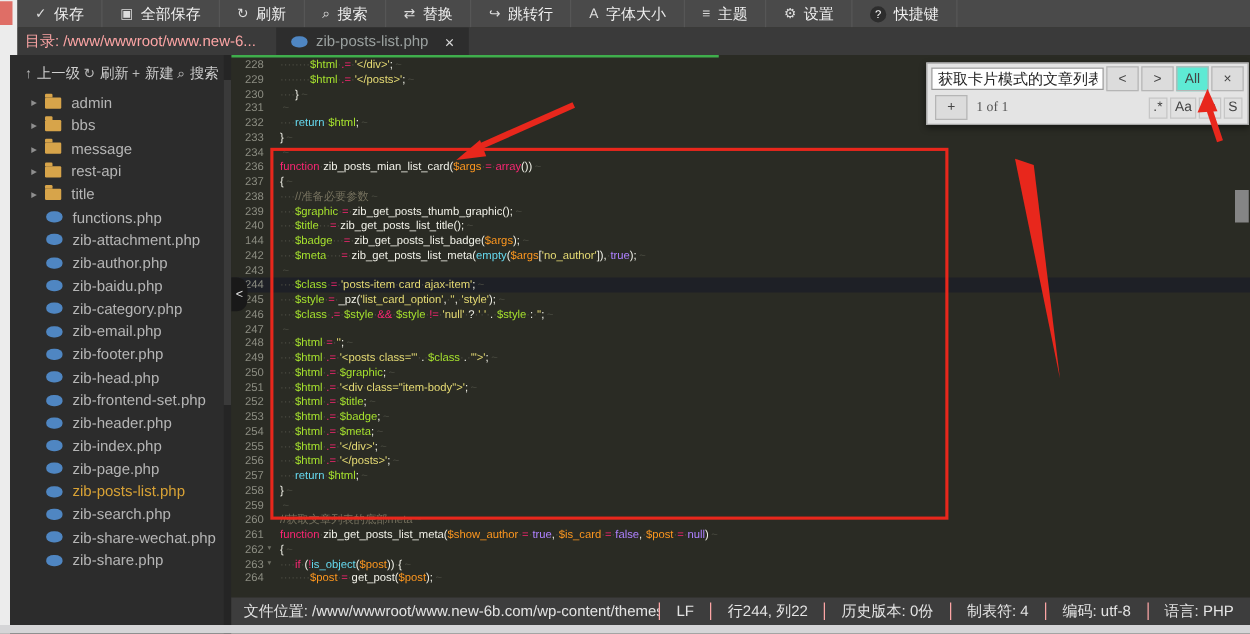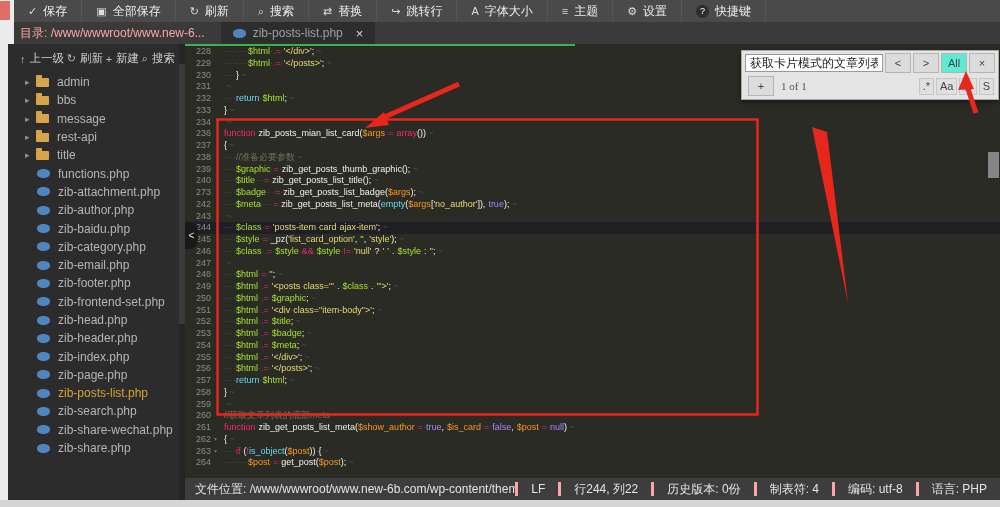--- a/index.html
+++ b/index.html
@@ -69,21 +69,21 @@
   .sp-btn.active{background:#5eead4;}
   .sp-row2{display:flex;align-items:center;padding:1px 4px 3px 4px;color:#555;font-size:11px;}
   .sp-count{margin-left:7px;font-family:Liberation Serif, serif;}
   .sp-spacer{flex:1;}
   .sp-toggle{border:1px solid #c6c6c6;background:#e0e0e0;color:#444;padding:0 3px;margin-left:2px;
       height:15px;display:flex;align-items:center;font-size:11px;}
   
   .status{position:absolute;left:185px;top:478px;width:815px;height:22px;background:#3d3d3d;color:#e3e3e3;
       font-size:12px;display:flex;align-items:center;z-index:4;}
   .st-loc{padding:0 10px;flex:1;white-space:nowrap;overflow:hidden;}
-  .st-item{padding:0 13px;border-left:3px solid #fca5a5;height:14px;display:flex;align-items:center;white-space:nowrap;}
+  .st-item{padding:0 13px;border-left:1px solid #fca5a5;height:14px;display:flex;align-items:center;white-space:nowrap;}
   .bottom-strip{position:absolute;left:0;top:500px;width:1000px;height:7px;background:#d5d5d7;z-index:6;}
   
   .anno{position:absolute;left:0;top:0;z-index:7;pointer-events:none;}
 </style>
 </head>
 <body>
 
 <div class="screen">
 
   <div class="left-strip"></div>
@@ -210,25 +210,25 @@
         <div class="tree-row file-row">
           <span class="php-file-icon"></span>
           <span>zib-email.php</span>
         </div>
         <div class="tree-row file-row">
           <span class="php-file-icon"></span>
           <span>zib-footer.php</span>
         </div>
         <div class="tree-row file-row">
           <span class="php-file-icon"></span>
+          <span>zib-head.php</span>
+        </div>
+        <div class="tree-row file-row">
+          <span class="php-file-icon"></span>
           <span>zib-frontend-set.php</span>
-        </div>
-        <div class="tree-row file-row">
-          <span class="php-file-icon"></span>
-          <span>zib-head.php</span>
         </div>
         <div class="tree-row file-row">
           <span class="php-file-icon"></span>
           <span>zib-header.php</span>
         </div>
         <div class="tree-row file-row">
           <span class="php-file-icon"></span>
           <span>zib-index.php</span>
         </div>
         <div class="tree-row file-row">
@@ -314,21 +314,21 @@
           <span class="ln">239</span>
           <span class="fold"></span>
           <span class="lt"><span class="tk ws">·</span><span class="tk ws">·</span><span class="tk ws">·</span><span class="tk ws">·</span><span class="tk v">$graphic</span><span class="tk ws">·</span><span class="tk k">=</span><span class="tk ws">·</span><span class="tk w">zib_get_posts_thumb_graphic();</span><span class="eol">~</span></span>
         </div>
         <div class="cl">
           <span class="ln">240</span>
           <span class="fold"></span>
           <span class="lt"><span class="tk ws">·</span><span class="tk ws">·</span><span class="tk ws">·</span><span class="tk ws">·</span><span class="tk v">$title</span><span class="tk ws">·</span><span class="tk ws">·</span><span class="tk ws">·</span><span class="tk k">=</span><span class="tk ws">·</span><span class="tk w">zib_get_posts_list_title();</span><span class="eol">~</span></span>
         </div>
         <div class="cl">
-          <span class="ln">273</span>
+          <span class="ln">144</span>
           <span class="fold"></span>
           <span class="lt"><span class="tk ws">·</span><span class="tk ws">·</span><span class="tk ws">·</span><span class="tk ws">·</span><span class="tk v">$badge</span><span class="tk ws">·</span><span class="tk ws">·</span><span class="tk ws">·</span><span class="tk k">=</span><span class="tk ws">·</span><span class="tk w">zib_get_posts_list_badge(</span><span class="tk p">$args</span><span class="tk w">);</span><span class="eol">~</span></span>
         </div>
         <div class="cl">
           <span class="ln">242</span>
           <span class="fold"></span>
           <span class="lt"><span class="tk ws">·</span><span class="tk ws">·</span><span class="tk ws">·</span><span class="tk ws">·</span><span class="tk v">$meta</span><span class="tk ws">·</span><span class="tk ws">·</span><span class="tk ws">·</span><span class="tk ws">·</span><span class="tk k">=</span><span class="tk ws">·</span><span class="tk w">zib_get_posts_list_meta(</span><span class="tk b">empty</span><span class="tk w">(</span><span class="tk p">$args</span><span class="tk w">[</span><span class="tk s">'no_author'</span><span class="tk w">]),</span><span class="tk ws">·</span><span class="tk n">true</span><span class="tk w">);</span><span class="eol">~</span></span>
         </div>
         <div class="cl">
           <span class="ln">243</span>

